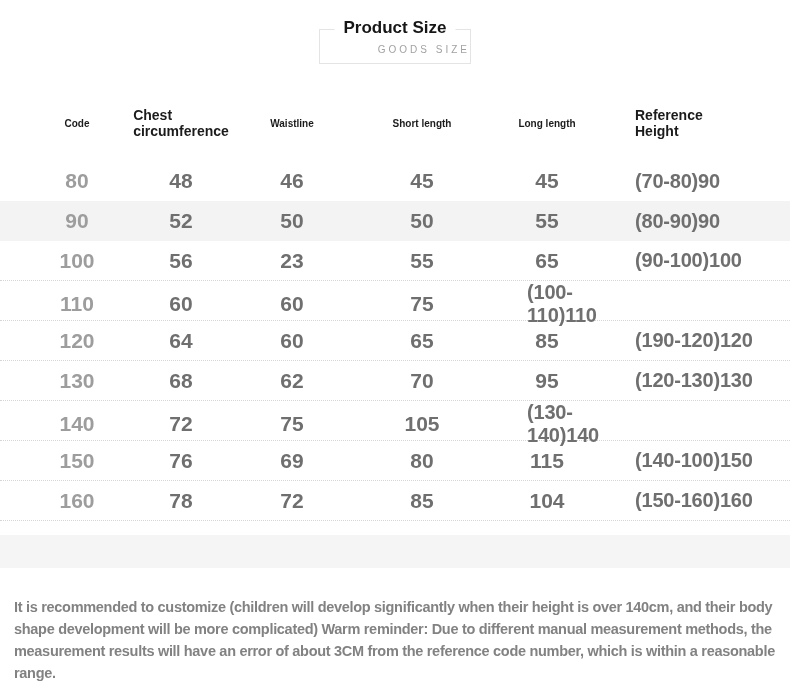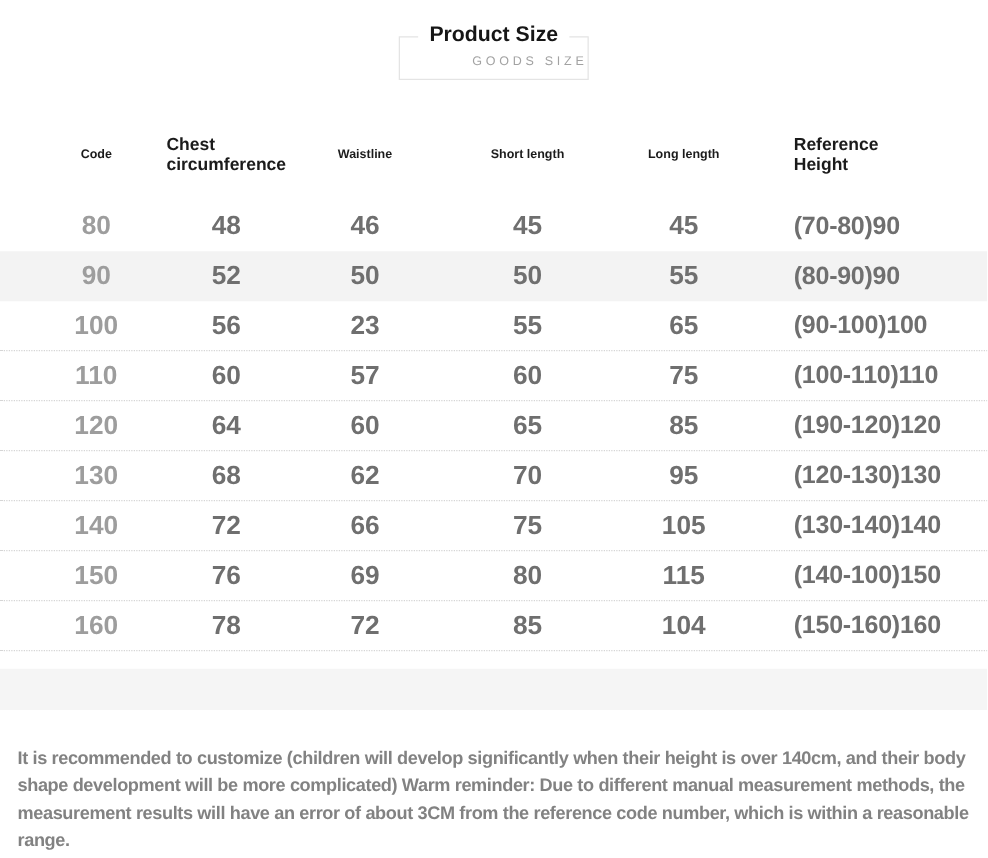--- a/index.html
+++ b/index.html
@@ -133,21 +133,20 @@
           <div class="cell c-code">100</div>
           <div class="cell">56</div>
           <div class="cell">23</div>
           <div class="cell">55</div>
           <div class="cell">65</div>
           <div class="cell c-ref">(90-100)100</div>
         </div>
         <div class="grid row dotted">
           <div class="cell c-code">110</div>
           <div class="cell">60</div>
-          <div class="cell">57</div>
           <div class="cell">60</div>
           <div class="cell">75</div>
           <div class="cell c-ref">(100-110)110</div>
         </div>
         <div class="grid row dotted">
           <div class="cell c-code">120</div>
           <div class="cell">64</div>
           <div class="cell">60</div>
           <div class="cell">65</div>
           <div class="cell">85</div>
@@ -157,21 +156,20 @@
           <div class="cell c-code">130</div>
           <div class="cell">68</div>
           <div class="cell">62</div>
           <div class="cell">70</div>
           <div class="cell">95</div>
           <div class="cell c-ref">(120-130)130</div>
         </div>
         <div class="grid row dotted">
           <div class="cell c-code">140</div>
           <div class="cell">72</div>
-          <div class="cell">66</div>
           <div class="cell">75</div>
           <div class="cell">105</div>
           <div class="cell c-ref">(130-140)140</div>
         </div>
         <div class="grid row dotted">
           <div class="cell c-code">150</div>
           <div class="cell">76</div>
           <div class="cell">69</div>
           <div class="cell">80</div>
           <div class="cell">115</div>

